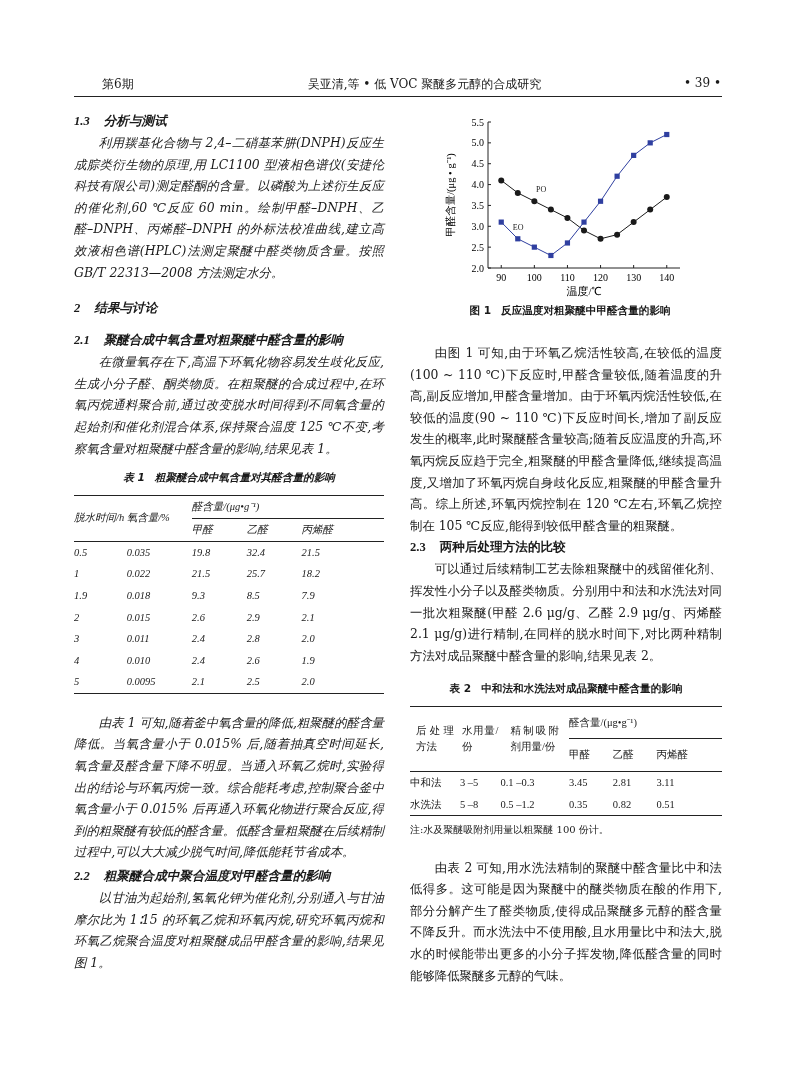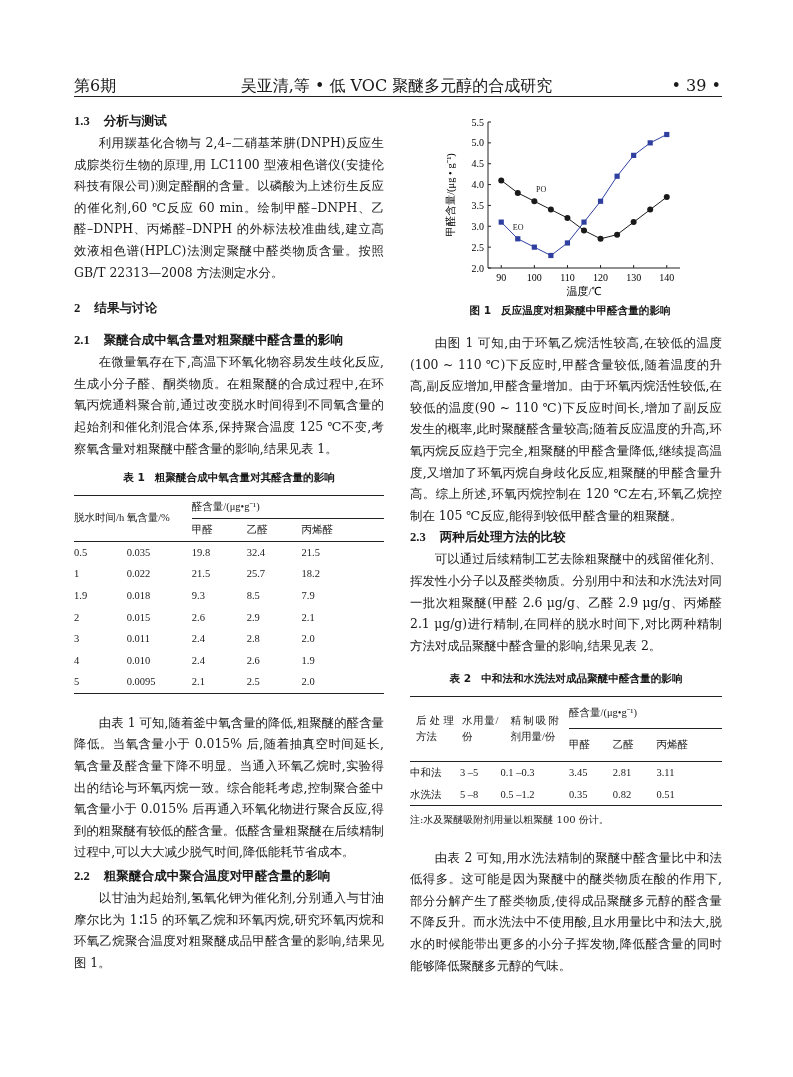--- a/index.html
+++ b/index.html
@@ -1,19 +1,19 @@
 <!DOCTYPE html>
 <html><head>
 <meta charset="utf-8">
 <style>
   html, body { margin:0; padding:0; background:#fff; }
   body { width:793px; height:1077px; position:relative; overflow:hidden;
          font-family:"DejaVu Serif", "Liberation Serif", serif; color:#1a1a1a; }
   .abs { position:absolute; }
-  .hdr { top:76px; font-size:16px; }
+  .hdr { top:76px; font-size:12px;margin-left:28px; }
   .rule { left:74px; width:648px; top:96px; height:1px; background:#222; }
   .col { position:absolute; font-size:12.4px; line-height:21.6px; text-align:justify; }
   .h2 { font-family:"DejaVu Sans","Liberation Sans",sans-serif; font-weight:bold; font-size:12.6px; line-height:22px; }
   .h2 .num { font-family:"Liberation Serif",serif; font-weight:bold; margin-right:14px; }
   .para { text-indent:2em; margin:0; }
   .cap { font-family:"DejaVu Sans","Liberation Sans",sans-serif; font-weight:bold; font-size:10.6px; text-align:center; }
   .cap .num { margin-right:10px; }
   table.t { border-collapse:collapse; font-size:10.5px; font-family:"Liberation Serif",serif; width:100%; }
   table.t th { font-weight:normal; padding:0; }
   table.t td { text-align:left; padding:0; height:21px; }
@@ -24,21 +24,21 @@
   svg text { font-family:"Liberation Serif",serif; }
 </style>
 </head>
 <body>
 
 <div class="abs hdr" style="left:74px;">第6期</div>
 <div class="abs hdr" style="left:0;width:793px;text-align:center;">吴亚清,等 • 低 VOC 聚醚多元醇的合成研究</div>
 <div class="abs hdr" style="right:72px;">• 39 •</div>
 <div class="abs rule"></div>
 
-<div class="col" style="left:74px;top:110px;width:310px;">
+<div class="col" style="left:74px;top:110px;width:310px;font-style:italic;">
   <div class="h2">
     <span class="num">1.3</span><span>分析与测试</span>
   </div>
   <p class="para">利用羰基化合物与 2,4–二硝基苯肼(DNPH)反应生成腙类衍生物的原理,用 LC1100 型液相色谱仪(安捷伦科技有限公司)测定醛酮的含量。以磷酸为上述衍生反应的催化剂,60 ℃反应 60 min。绘制甲醛–DNPH、乙醛–DNPH、丙烯醛–DNPH 的外标法校准曲线,建立高效液相色谱(HPLC)法测定聚醚中醛类物质含量。按照 GB/T 22313—2008 方法测定水分。</p>
 
   <div class="h2" style="margin-top:14px;">
     <span class="num">2</span><span>结果与讨论</span>
   </div>
   <div class="h2" style="margin-top:10px;">
     <span class="num">2.1</span><span>聚醚合成中氧含量对粗聚醚中醛含量的影响</span>
@@ -188,21 +188,21 @@
       </g>
     </g>
   <text id="xlabel" text-anchor="middle" font-size="11" x="144" y="187">温度/℃</text>
   <text id="ylabel" text-anchor="middle" font-size="10.5" x="0" y="0" transform="translate(14,87) rotate(-90)">甲醛含量/(μg • g⁻¹)</text>
 </svg>
 
 <div class="abs cap" style="left:420px;width:300px;top:304px;">
   <span class="num">图 1</span><span>反应温度对粗聚醚中甲醛含量的影响</span>
 </div>
 
-<div class="col" style="left:410px;top:332px;width:312px;">
+<div class="col" style="left:410px;top:342px;width:312px;">
   <p class="para">由图 1 可知,由于环氧乙烷活性较高,在较低的温度(100 ~ 110 ℃)下反应时,甲醛含量较低,随着温度的升高,副反应增加,甲醛含量增加。由于环氧丙烷活性较低,在较低的温度(90 ~ 110 ℃)下反应时间长,增加了副反应发生的概率,此时聚醚醛含量较高;随着反应温度的升高,环氧丙烷反应趋于完全,粗聚醚的甲醛含量降低,继续提高温度,又增加了环氧丙烷自身歧化反应,粗聚醚的甲醛含量升高。综上所述,环氧丙烷控制在 120 ℃左右,环氧乙烷控制在 105 ℃反应,能得到较低甲醛含量的粗聚醚。</p>
 
   <div class="h2">
     <span class="num">2.3</span><span>两种后处理方法的比较</span>
   </div>
   <p class="para">可以通过后续精制工艺去除粗聚醚中的残留催化剂、挥发性小分子以及醛类物质。分别用中和法和水洗法对同一批次粗聚醚(甲醛 2.6 μg/g、乙醛 2.9 μg/g、丙烯醛 2.1 μg/g)进行精制,在同样的脱水时间下,对比两种精制方法对成品聚醚中醛含量的影响,结果见表 2。</p>
 
   <div class="cap" style="margin-top:12px;margin-bottom:6px;">
     <span class="num">表 2</span><span>中和法和水洗法对成品聚醚中醛含量的影响</span>
   </div>

